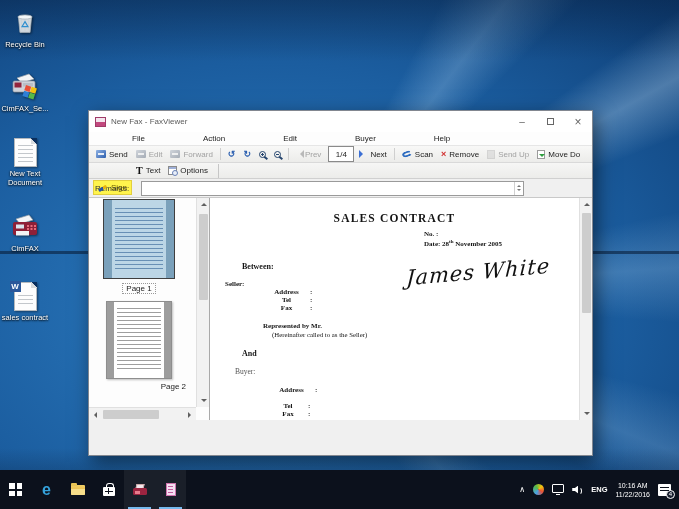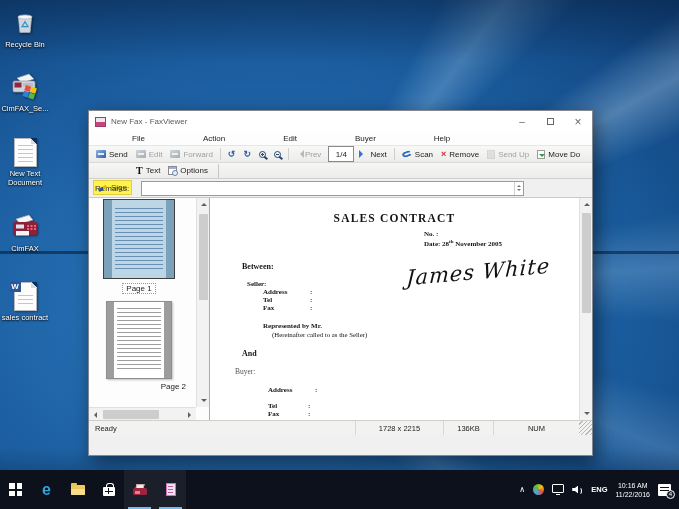--- a/index.html
+++ b/index.html
@@ -121,23 +121,23 @@
   .tri-rt { width:0; height:0; border:3px solid rgba(0,0,0,0); border-left-color:#606060; margin-right:-3px; }
   .sb-thumb-v { position:absolute; left:2px; width:9px; background:#cdcdcd; border-radius:1px; }
   .sb-thumb-h { position:absolute; top:2px; height:9px; background:#cdcdcd; border-radius:1px; }
 
   .doc-area { flex:1; position:relative; background:#fff; font-family:"Liberation Serif", serif; color:#141414; overflow:hidden; }
   .doc-title { position:absolute; top:14px; left:0; right:13px; text-align:center; font-size:11.5px; font-weight:bold; letter-spacing:1.2px; }
   .doc-no   { position:absolute; left:214px; top:32px;  font-size:7px; font-weight:bold; }
   .doc-date { position:absolute; left:214px; top:41px;  font-size:7px; font-weight:bold; }
   .doc-date sup { font-size:5px; }
   .doc-between { position:absolute; left:32px; top:64px; font-size:8px; font-weight:bold; }
-  .doc-seller  { position:absolute; left:37px; top:82px; font-size:7px; font-weight:bold; }
+  .doc-seller  { position:absolute; left:15px; top:82px; font-size:7px; font-weight:bold; }
   .frow { position:absolute; display:flex; font-size:7px; font-weight:bold; }
-  .fname { width:47px; }
+  .fname { width:47px;text-align:center; }
   .sig { position:absolute; left:196px; top:62px; font-family:"DejaVu Serif", serif; font-style:italic;
     font-size:21px; color:#111; transform:rotate(-5deg) skewX(-8deg); letter-spacing:1px; white-space:nowrap; }
   .doc-rep { position:absolute; left:53px; top:124px; font-size:7px; font-weight:bold; }
   .doc-here { position:absolute; left:62px; top:133px; font-size:6.8px; }
   .doc-and { position:absolute; left:32px; top:151px; font-size:8px; font-weight:bold; }
   .doc-buyer { position:absolute; left:25px; top:169px; font-size:7.5px; color:#555; }
   .doc-vscroll { position:absolute; right:0; top:0; bottom:0; width:13px; background:#f2f2f2; border-left:1px solid #e0e0e0; }
 
   .statusbar { height:15px; background:#f2f2f1; border-top:1px solid #cfcfcf; display:flex; align-items:center; font-size:7.5px; color:#222; }
   .st-ready { flex:1; padding-left:6px; }
@@ -452,27 +452,20 @@
               <span class="tri-up"></span>
             </span>
           <span class="sb-thumb-v" style="top:15px; height:100px;"></span>
           <span class="sb-btn" style="bottom:0;">
               <span class="tri-dn"></span>
             </span>
         </div>
       </div>
     </div>
 
-    <div class="statusbar">
-      <span class="st-ready">Ready</span>
-      <span class="st-cell st-dims">1728 x 2215</span>
-      <span class="st-cell st-size">136KB</span>
-      <span class="st-cell st-num">NUM</span>
-      <span class="st-grip"></span>
-    </div>
   </div>
 
   <div class="taskbar">
     <span class="tb-ico">
         <span class="startlogo"></span>
       </span>
     <span class="tb-ico">
         <span class="edge-e">e</span>
       </span>
     <span class="tb-ico">

